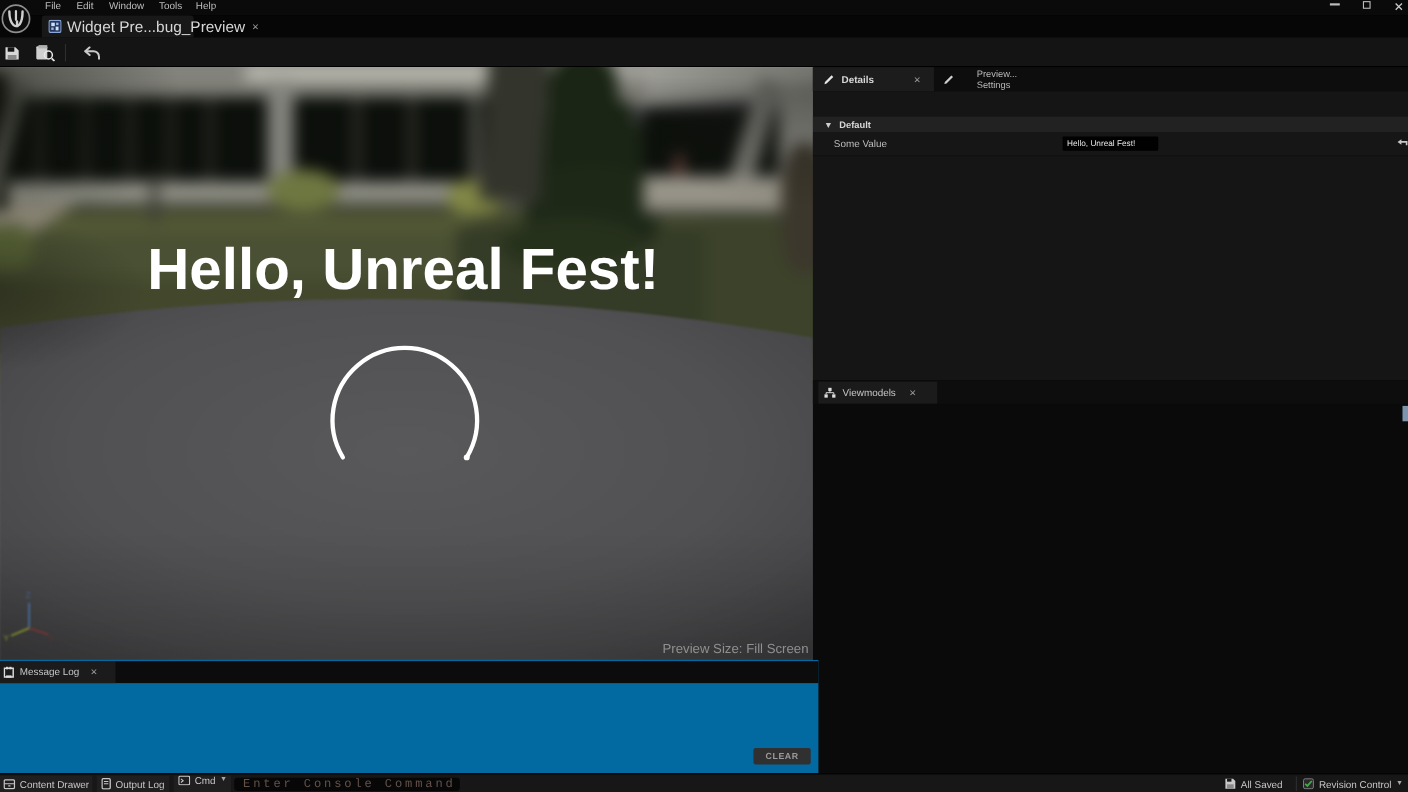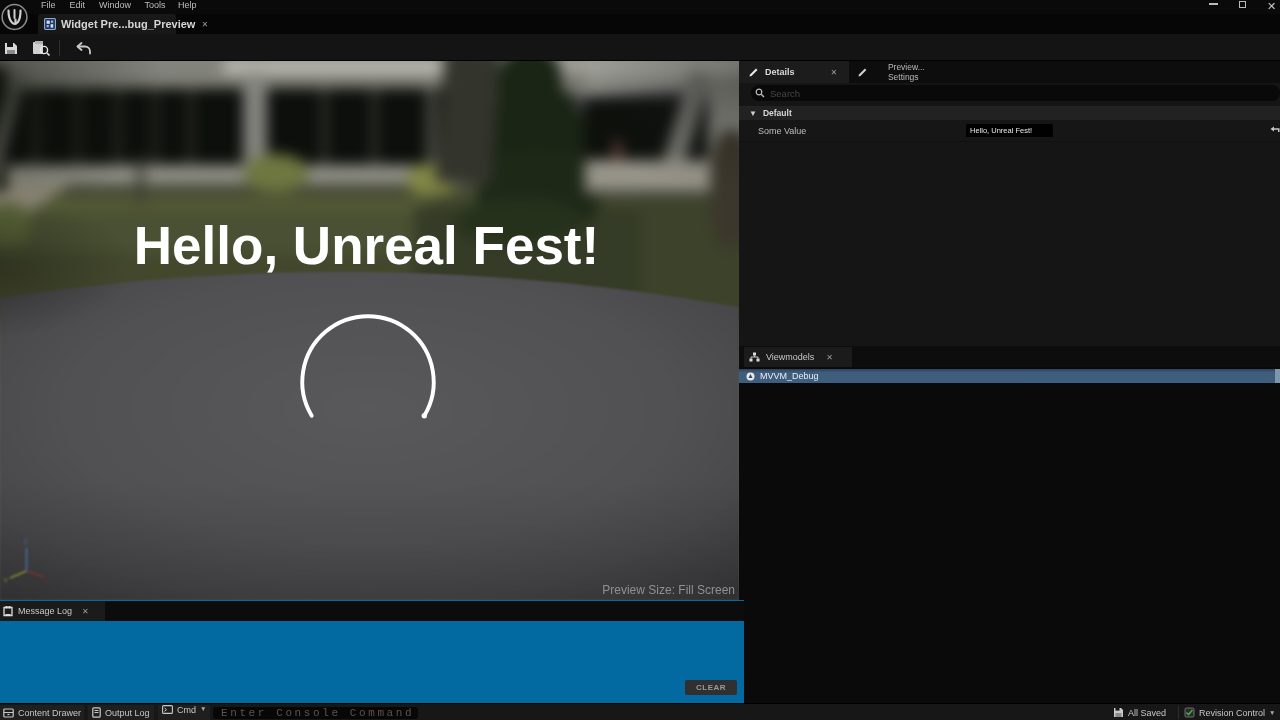--- a/index.html
+++ b/index.html
@@ -33,21 +33,21 @@
 <div class="abs" style="left:1267px;top:0px;color:#ccc;font-size:11px;">✕</div>
 
 <div class="abs" style="left:38px;top:14px;width:138px;height:20px;background:#181818;border-radius:3px 3px 0 0;display:flex;align-items:center;">
   <svg style="width:12px;height:12px;flex:none;margin-left:6px;" viewBox="0 0 12 12">
     <rect x="0.5" y="0.5" width="11" height="11" rx="1.5" fill="#26365a" stroke="#8aa8d8" stroke-width="1.1"></rect>
     <rect x="2.6" y="2.6" width="3.2" height="3.2" fill="#cfe0ff"></rect>
     <rect x="7" y="2.6" width="2.2" height="2.2" fill="#9ab8e8"></rect>
     <rect x="2.6" y="7" width="2.2" height="2.2" fill="#9ab8e8"></rect>
     <rect x="6.6" y="6.2" width="2.6" height="3.4" fill="#cfe0ff"></rect>
   </svg>
-  <span style="margin-left:5px;color:#d6d6d6;font-size:11px;font-weight:bold;white-space:nowrap;">Widget Pre...bug_Preview</span>
+  <span style="margin-left:5px;color:#d6d6d6;font-size:14px;font-weight:normal;white-space:nowrap;">Widget Pre...bug_Preview</span>
   <span style="margin-left:6px;color:#9a9a9a;font-size:8px;">✕</span>
 </div>
 
 <div class="abs" style="left:0;top:34px;width:1280px;height:27px;background:#141414;border-bottom:1px solid #000;"></div>
 
 <svg class="abs" style="left:4px;top:42px;" width="14" height="13" viewBox="0 0 14 13">
   <path d="M1 1 h9 l3 3 v8 h-12 z" fill="#d8d8d8"></path>
   <rect x="3" y="1" width="6" height="4" fill="#141414"></rect>
   <rect x="3" y="8" width="8" height="4" fill="#8a8a8a"></rect>
 </svg>
@@ -181,27 +181,20 @@
     <span style="margin-left:6px;color:#d8d8d8;font-size:9px;font-weight:bold;">Details</span>
     <span style="margin-left:36px;color:#9a9a9a;font-size:8px;">✕</span>
   </div>
   <div class="abs" style="left:113px;top:0;width:105px;height:22px;display:flex;align-items:center;">
     <svg width="11" height="11" style="margin-left:5px;" viewBox="0 0 11 11">
       <path d="M1.5 9.5 L2 7.5 L8 1.5 L9.5 3 L3.5 9 Z" fill="#d0d0d0"></path>
     </svg>
     <span style="margin-left:20px;color:#b8b8b8;font-size:8.5px;">Preview... Settings</span>
   </div>
 
-  <div class="abs" style="left:12px;top:24px;width:529px;height:16px;background:#090909;border-radius:8px;display:flex;align-items:center;">
-    <svg width="10" height="10" style="margin-left:4px;" viewBox="0 0 10 10">
-      <circle cx="4" cy="4" r="2.8" fill="none" stroke="#bbb" stroke-width="1.2"></circle>
-      <line x1="6.2" y1="6.2" x2="9" y2="9" stroke="#bbb" stroke-width="1.3"></line>
-    </svg>
-    <span style="margin-left:5px;color:#474747;font-size:9.5px;">Search</span>
-  </div>
 
   <div class="abs" style="left:0;top:45px;width:541px;height:14px;background:#222222;display:flex;align-items:center;">
     <span style="margin-left:10px;color:#cfcfcf;font-size:8px;">▼</span>
     <span style="margin-left:6px;color:#d8d8d8;font-size:8.5px;font-weight:bold;">Default</span>
   </div>
 
   <div class="abs" style="left:0;top:59px;width:541px;height:22px;background:#161616;border-bottom:1px solid #101010;">
     <span class="abs" style="left:19px;top:6px;color:#bdbdbd;font-size:9px;">Some Value</span>
     <div class="abs" style="left:227px;top:4px;width:87px;height:13px;background:#010101;border-radius:1px;display:flex;align-items:center;">
       <span style="margin-left:4px;color:#e8e8e8;font-size:7.5px;white-space:nowrap;">Hello, Unreal Fest!</span>
@@ -219,27 +212,20 @@
     <svg width="11" height="10" style="margin-left:5px;" viewBox="0 0 11 10">
       <rect x="4" y="0.5" width="3" height="3" fill="#ddd"></rect>
       <rect x="0.5" y="6.5" width="3" height="3" fill="#ddd"></rect>
       <rect x="7.5" y="6.5" width="3" height="3" fill="#ddd"></rect>
       <path d="M5.5 3.5 V5 M2 6.5 V5 H9 V6.5" stroke="#ddd" stroke-width="0.9" fill="none"></path>
     </svg>
     <span style="margin-left:6px;color:#c8c8c8;font-size:9px;">Viewmodels</span>
     <span style="margin-left:12px;color:#9a9a9a;font-size:8px;">✕</span>
   </div>
 
-  <div class="abs" style="left:0;top:23px;width:541px;height:14px;background:linear-gradient(to bottom,#2c415a,#3f5d7c 25%,#3f5d7c);display:flex;align-items:center;">
-    <svg width="9" height="9" style="margin-left:7px;" viewBox="0 0 9 9">
-      <circle cx="4.5" cy="4.5" r="4" fill="#e8e8e8"></circle>
-      <path d="M4.5 2 L6.5 6 H2.5 Z" fill="#30475f"></path>
-    </svg>
-    <span style="margin-left:5px;color:#e8eef5;font-size:9px;">MVVM_Debug</span>
-  </div>
   <div class="abs" style="left:536px;top:23px;width:5px;height:14px;background:#7c97ad;"></div>
 </div>
 
 <div class="abs" style="left:0;top:600px;width:744px;height:103px;background:#0369a1;">
   <div class="abs" style="left:0;top:1px;width:744px;height:20px;background:#0c0c0c;"></div>
   <div class="abs" style="left:0;top:1px;width:105px;height:20px;background:#1b1b1b;display:flex;align-items:center;">
     <svg width="10" height="11" style="margin-left:3px;" viewBox="0 0 10 11">
       <path d="M1 1.5 h8 v8 h-8 z" fill="none" stroke="#ddd" stroke-width="1.3"></path>
       <rect x="2.5" y="0" width="2" height="2.5" fill="#ddd"></rect>
       <rect x="5.5" y="0" width="2" height="2.5" fill="#ddd"></rect>

